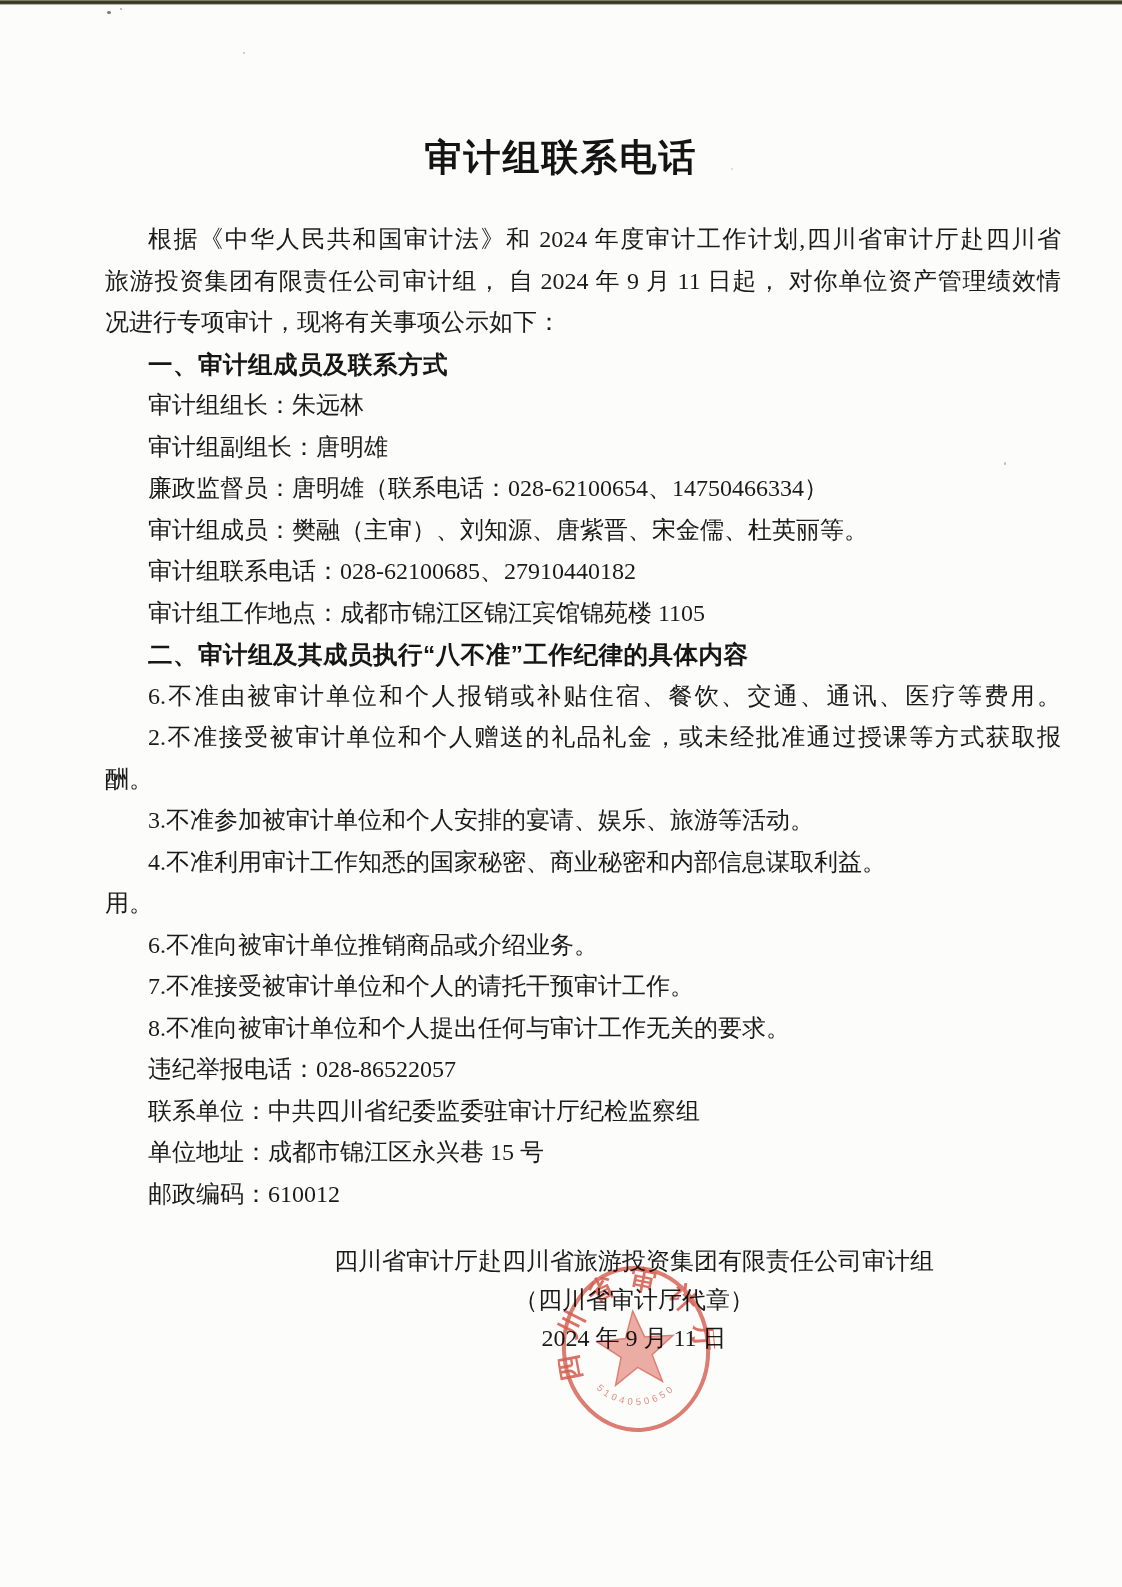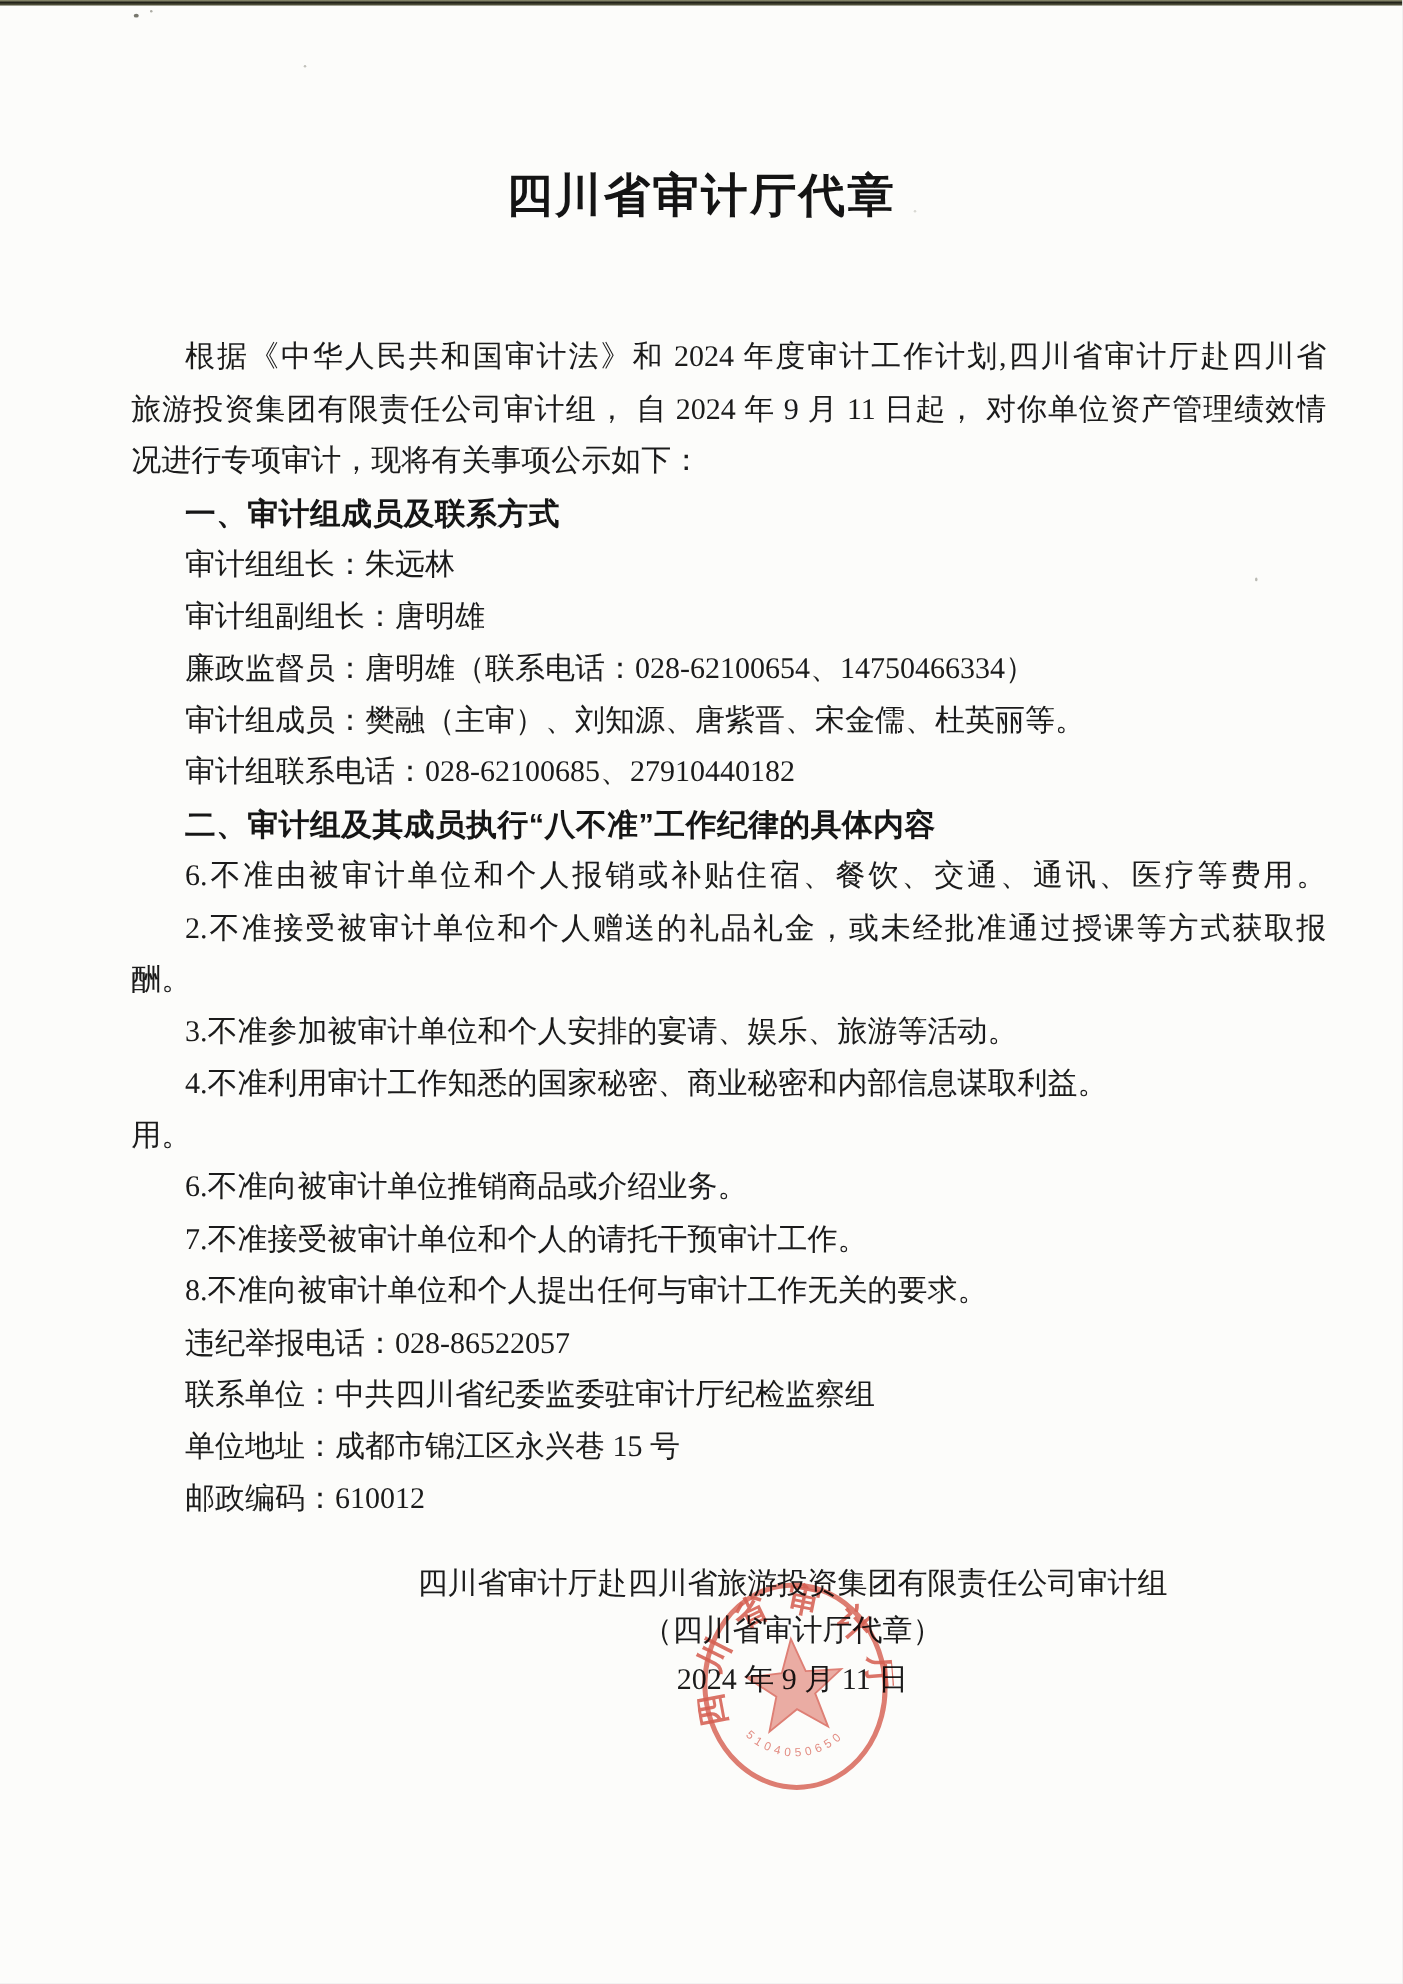--- a/index.html
+++ b/index.html
@@ -19,21 +19,21 @@
   .title{
     margin:136px 0 0 0;
     text-align:center;
     font-size:37px;line-height:44px;
     font-weight:bold;
     letter-spacing:2px;
     color:#141414;
     font-family:"Liberation Serif","DejaVu Serif",serif;
   }
   .body{
-    margin-top:86px;
+    margin-top:39px;
     padding-left:105px;
     padding-right:61px;
   }
   .line{
     height:41.5px;line-height:41.5px;
     font-size:24px;
     white-space:nowrap;
   }
   .jl{ 
     white-space:normal;
@@ -76,34 +76,35 @@
 
 <div class="page">
   <div class="topline"></div>
 
   <div class="speck" style="left:107px;top:11px;width:4px;height:3px;background:#55554a;opacity:.8"></div>
   <div class="speck" style="left:120px;top:8px;width:2px;height:2px;background:#8a8a80;opacity:.7"></div>
   <div class="speck" style="left:243px;top:52px;width:2px;height:2px;background:#9a9a90;opacity:.6"></div>
   <div class="speck" style="left:1004px;top:462px;width:2px;height:3px;background:#8d8d84;opacity:.6"></div>
   <div class="speck" style="left:731px;top:168px;width:2px;height:2px;background:#b5b5ab;opacity:.5"></div>
 
-  <h1 class="title">四川省审计厅代章</h1>
+  <h1 class="title">审计组联系电话</h1>
 
   <div class="body">
 
     <div class="line jl ind">根据《中华人民共和国审计法》和 2024 年度审计工作计划,四川省审计厅赴四川省</div>
     <div class="line jl">旅游投资集团有限责任公司审计组， 自 2024 年 9 月 11 日起， 对你单位资产管理绩效情</div>
     <div class="line">况进行专项审计，现将有关事项公示如下：</div>
 
     <div class="line hd ind">一、审计组成员及联系方式</div>
     <div class="line ind">审计组组长：朱远林</div>
     <div class="line ind">审计组副组长：唐明雄</div>
     <div class="line ind">廉政监督员：唐明雄（联系电话：028-62100654、14750466334）</div>
     <div class="line ind">审计组成员：樊融（主审）、刘知源、唐紫晋、宋金儒、杜英丽等。</div>
     <div class="line ind">审计组联系电话：028-62100685、27910440182</div>
+    <div class="line ind">审计组工作地点：成都市锦江区锦江宾馆锦苑楼 1105</div>
 
     <div class="line hd ind">二、审计组及其成员执行“八不准”工作纪律的具体内容</div>
     <div class="line jl ind">6.不准由被审计单位和个人报销或补贴住宿、餐饮、交通、通讯、医疗等费用。</div>
     <div class="line jl ind">2.不准接受被审计单位和个人赠送的礼品礼金，或未经批准通过授课等方式获取报</div>
     <div class="line">酬。</div>
     <div class="line ind">3.不准参加被审计单位和个人安排的宴请、娱乐、旅游等活动。</div>
     <div class="line ind">4.不准利用审计工作知悉的国家秘密、商业秘密和内部信息谋取利益。</div>
     <div class="line">用。</div>
     <div class="line ind">6.不准向被审计单位推销商品或介绍业务。</div>
     <div class="line ind">7.不准接受被审计单位和个人的请托干预审计工作。</div>

